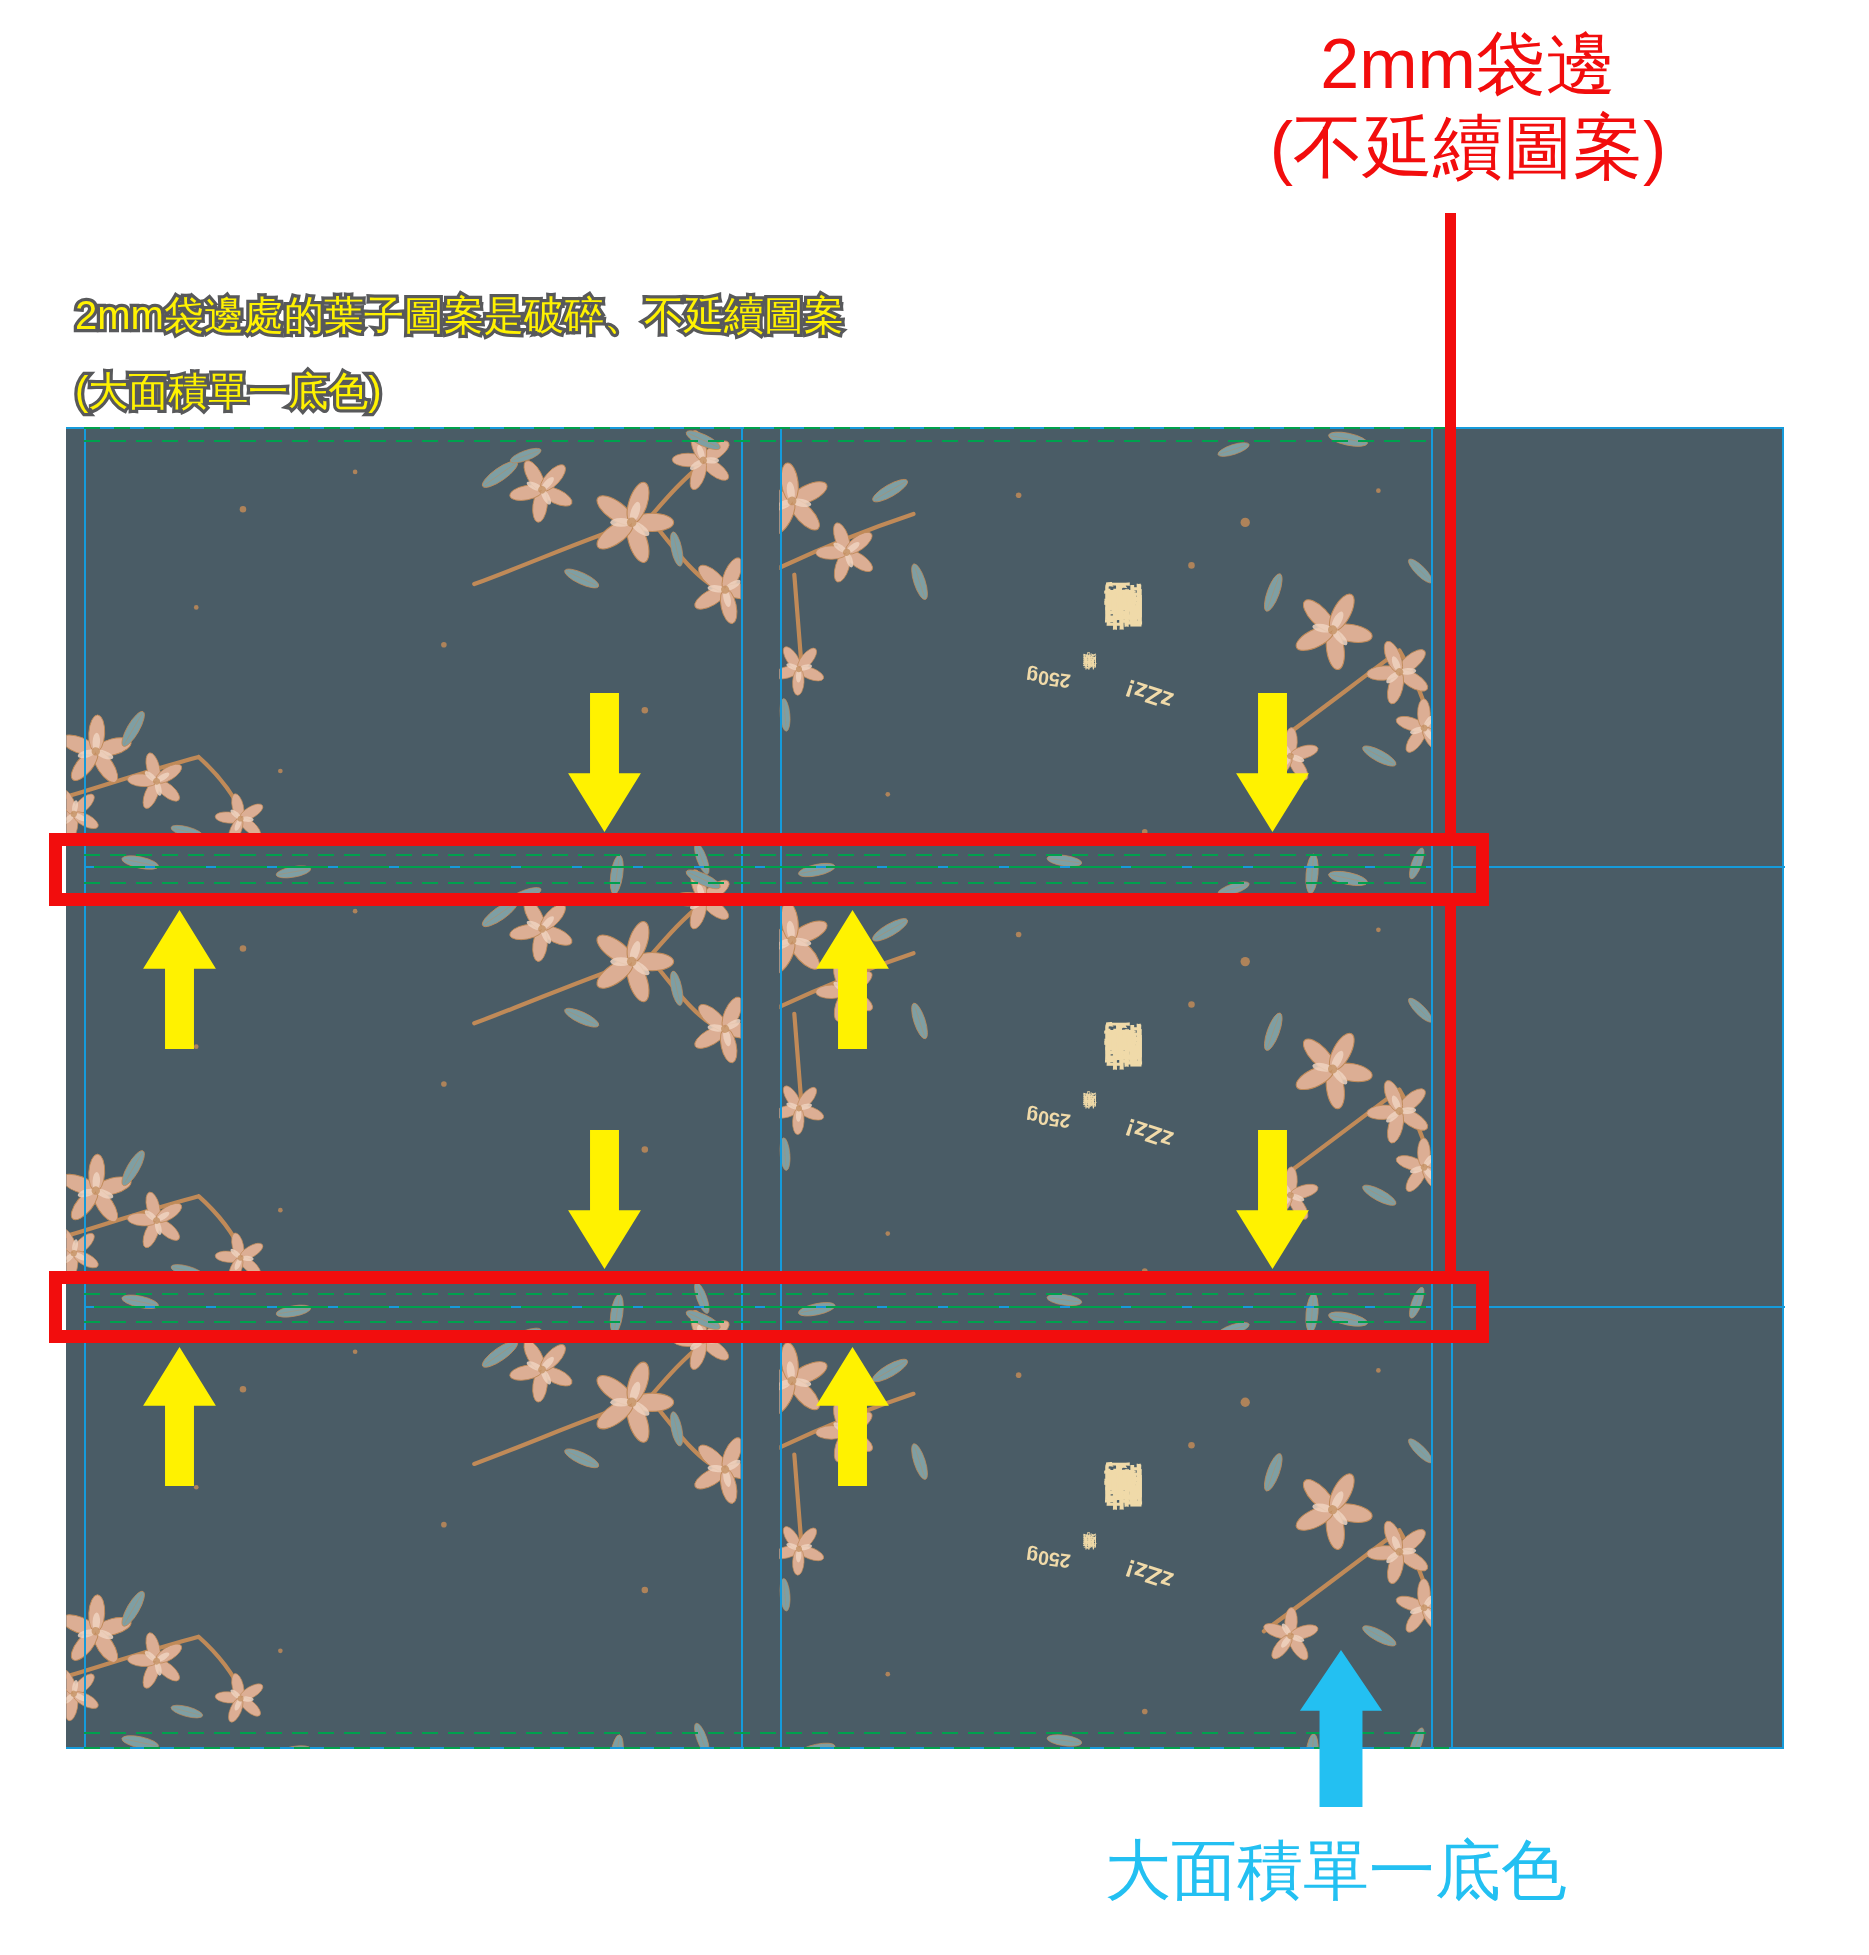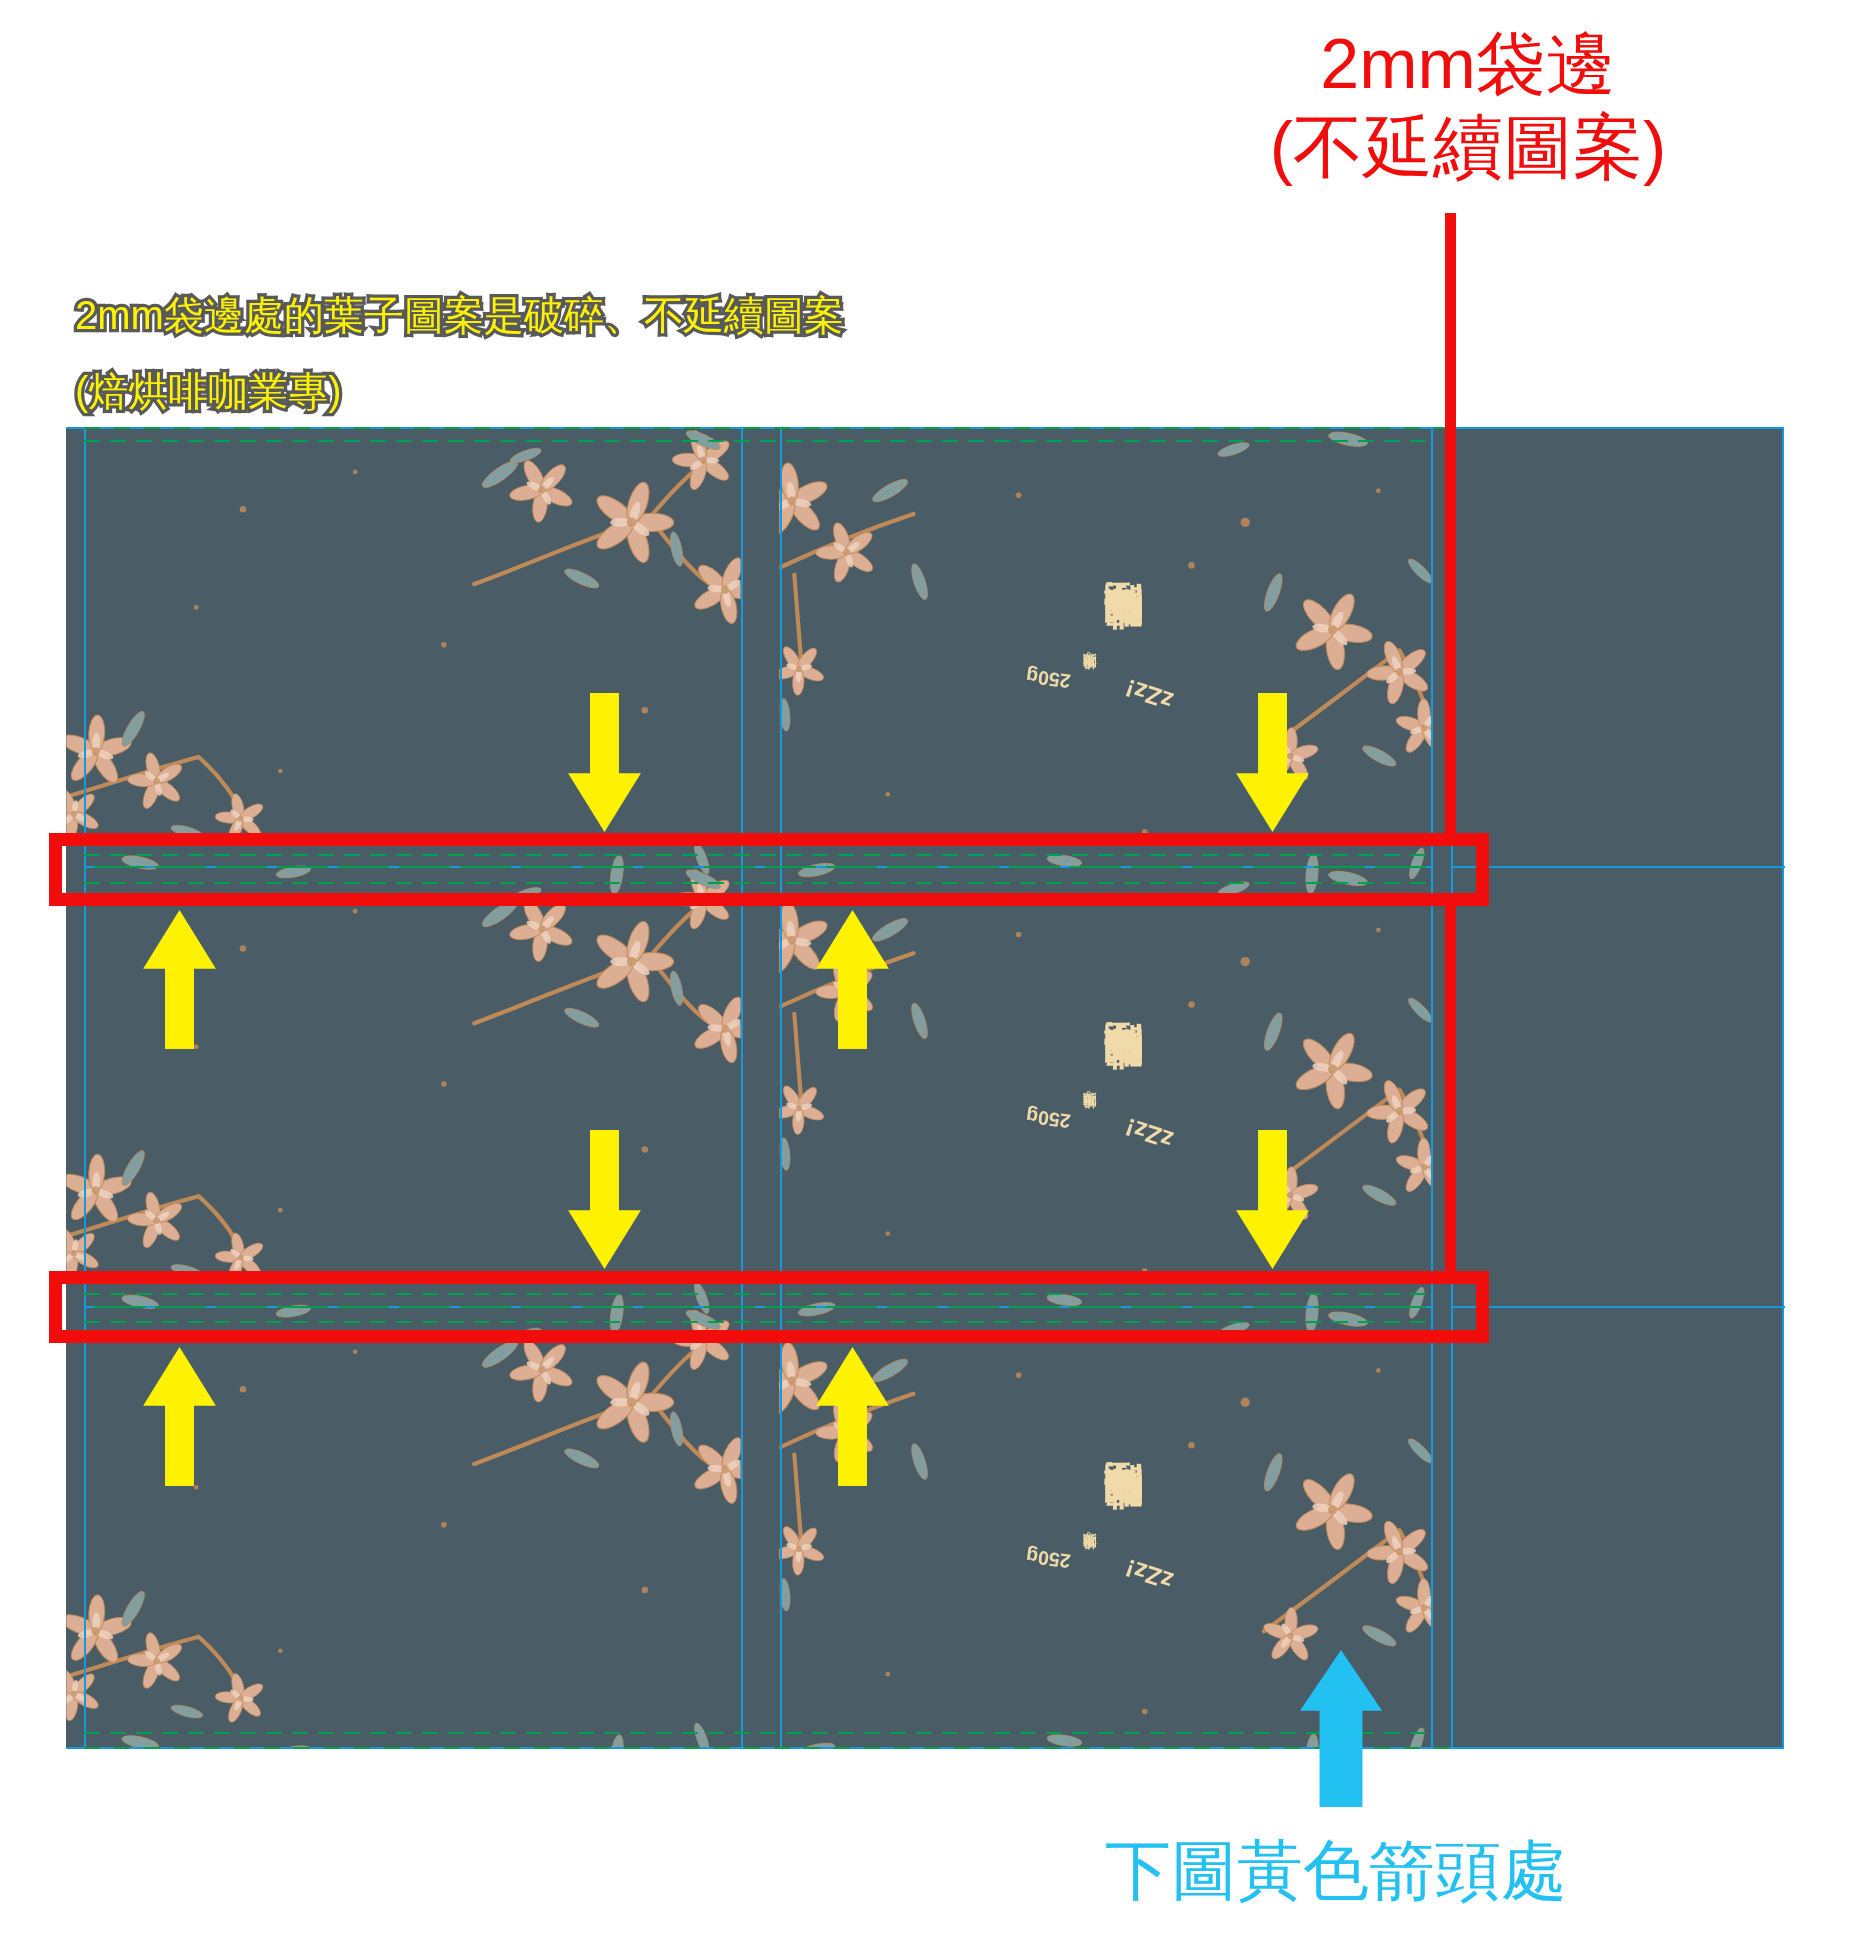--- a/index.html
+++ b/index.html
@@ -247,18 +247,18 @@
   <svg class="arrow-svg" style="left:1299px;top:1649px" width="84" height="159" viewBox="0 0 180 340">
       <polygon fill="var(--note-cyan)" points="90,2 178,132 136,132 136,338 44,338 44,132 2,132"></polygon>
     </svg>
 
   <div id="note-red" class="note">
     <div>2mm袋邊</div>
     <div>(不延續圖案)</div>
   </div>
   <div id="note-yellow" class="note">
     <div>2mm袋邊處的葉子圖案是破碎、不延續圖案</div>
-    <div>(焙烘啡咖業專)</div>
+    <div>(大面積單一底色)</div>
   </div>
-  <div id="note-cyan" class="note">下圖黃色箭頭處</div>
+  <div id="note-cyan" class="note">大面積單一底色</div>
 
 </div>
 
 
 </body></html>

